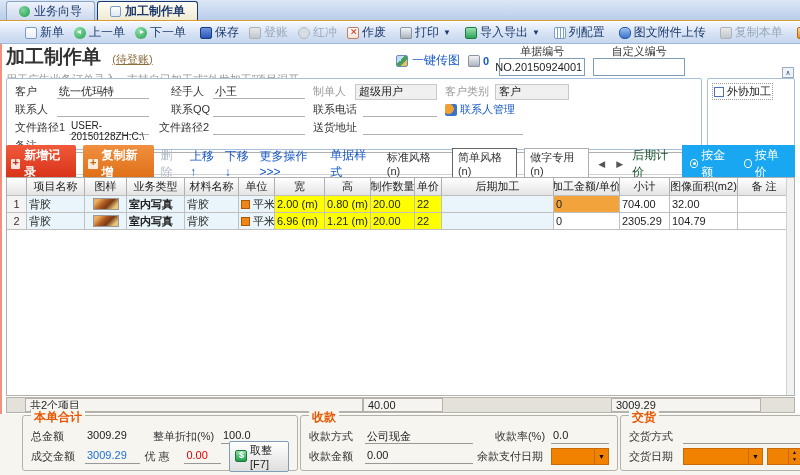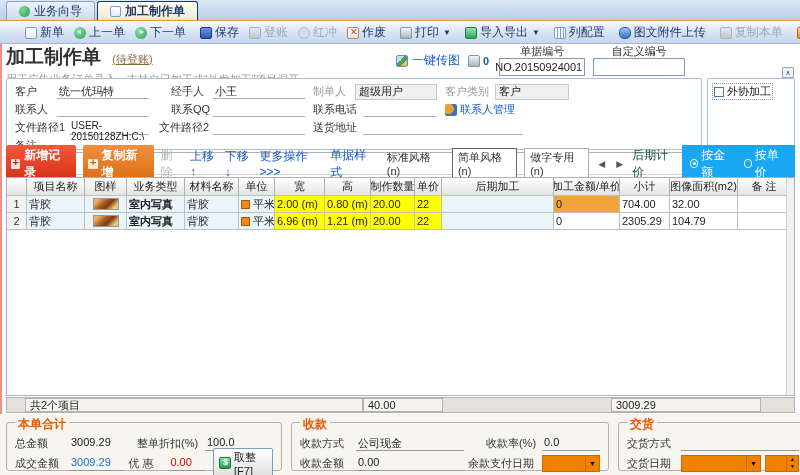--- a/index.html
+++ b/index.html
@@ -112,21 +112,21 @@
   
   .summary { position:absolute; top:397px; left:6px; right:5px; height:16px; background:#e4e1da; border:1px solid #b5b2aa; display:flex; align-items:center; font-size:11px; }
   .sum-cell { background:#f5f4f0; border:1px solid #b5b2aa; height:14px; display:flex; align-items:center; padding:0 4px; }
   .sum-sp { flex:0 0 18px; height:14px; background:#e4e1da; }
   .sum-count { flex:0 0 338px; }
   .sum-qty { flex:0 0 80px; }
   .sum-gap { flex:0 0 168px; }
   .sum-subtotal { flex:0 0 150px; }
 
   
-  .bottom { position:absolute; top:414px; left:0; right:0; bottom:0; background:#f6f5f0; display:flex; gap:9px; padding:8px 5px 4px 6px; }
+  .bottom { position:absolute; top:414px; left:0; right:0; bottom:0; background:#f6f5f0; display:flex; gap:2px; padding:8px 5px 4px 22px;align-items:flex-end; }
   .gbox { border:1px solid #b5b2aa; border-radius:3px; position:relative; padding:10px 8px 4px 8px; }
   .gbox .legend { position:absolute; top:-7px; left:8px; background:#f6f5f0; padding:0 3px; color:#e85600; font-weight:bold; font-size:12px; }
   .gb-total { flex:0 0 272px; }
   .gb-pay { flex:0 0 318px; }
   .gb-deliv { flex:1; }
   .prow { display:flex; align-items:center; height:20px; font-size:11px; gap:4px; }
   .plab { flex:0 0 auto; color:#333; }
   .pval { border-bottom:1px solid #999; height:15px; padding:0 2px; }
   .pval.plain { border-bottom:none; }
   .pval.blue { color:#1a6fd4; }

